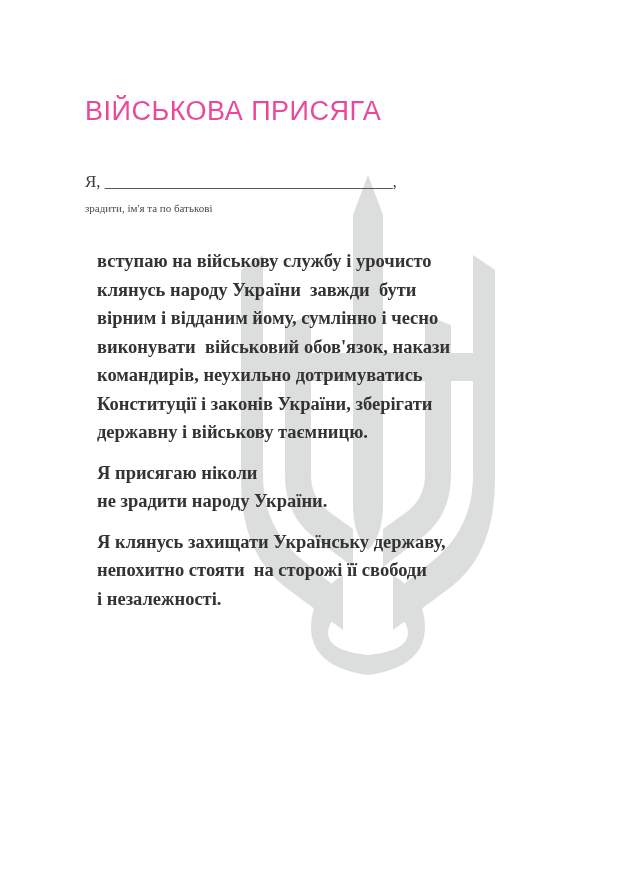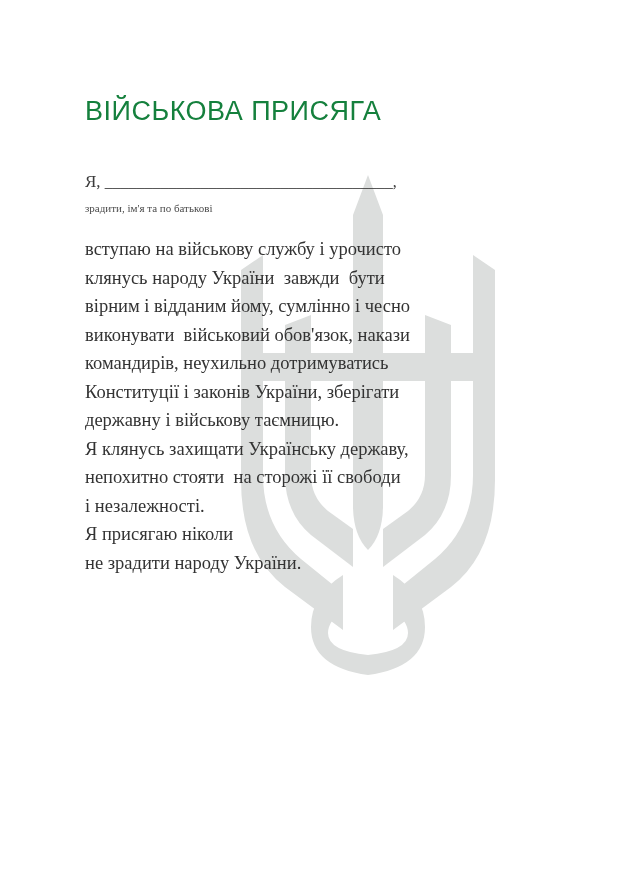--- a/index.html
+++ b/index.html
@@ -43,21 +43,21 @@
   }
 
   .doc-title {
     position: absolute;
     left: 85px;
     top: 96px;
     font-family: "Liberation Sans", sans-serif;
     font-size: 27px;
     font-weight: 400;
     letter-spacing: 0.5px;
-    color: #15803d;
+    color: #ec4899;
     white-space: nowrap;
   }
 
   .name-line-row {
     position: absolute;
     left: 85px;
     top: 172px;
     width: 450px;
     font-size: 17px;
     color: #3b3b3b;
@@ -84,22 +84,23 @@
   .oath {
     position: absolute;
     left: 85px;
     top: 235px;
     width: 470px;
     color: #333333;
     font-size: 18.5px;
     line-height: 28.5px;
   }
   .oath p {
-    margin: 0;
+    margin: 12px;
     white-space: pre-wrap;
+    font-weight: bold;
   }
 </style>
 </head>
 <body>
 
 <div class="page">
 
   <div class="watermark">
     <svg viewBox="0 0 270 500" xmlns="http://www.w3.org/2000/svg" aria-hidden="true">
       <g fill="#dcdedd">
@@ -133,21 +134,21 @@
     <div class="name-caption">зрадити, ім'я та по батькові</div>
 
     <div class="oath">
       <p>вступаю на військову службу і урочисто
 клянусь народу України  завжди  бути
 вірним і відданим йому, сумлінно і чесно
 виконувати  військовий обов'язок, накази
 командирів, неухильно дотримуватись
 Конституції і законів України, зберігати
 державну і військову таємницю.</p>
+      <p>Я присягаю ніколи
+не зрадити народу України.</p>
       <p>Я клянусь захищати Українську державу,
 непохитно стояти  на сторожі її свободи
 і незалежності.</p>
-      <p>Я присягаю ніколи
-не зрадити народу України.</p>
     </div>
 
   </div>
 </div>
 
 </body></html>

